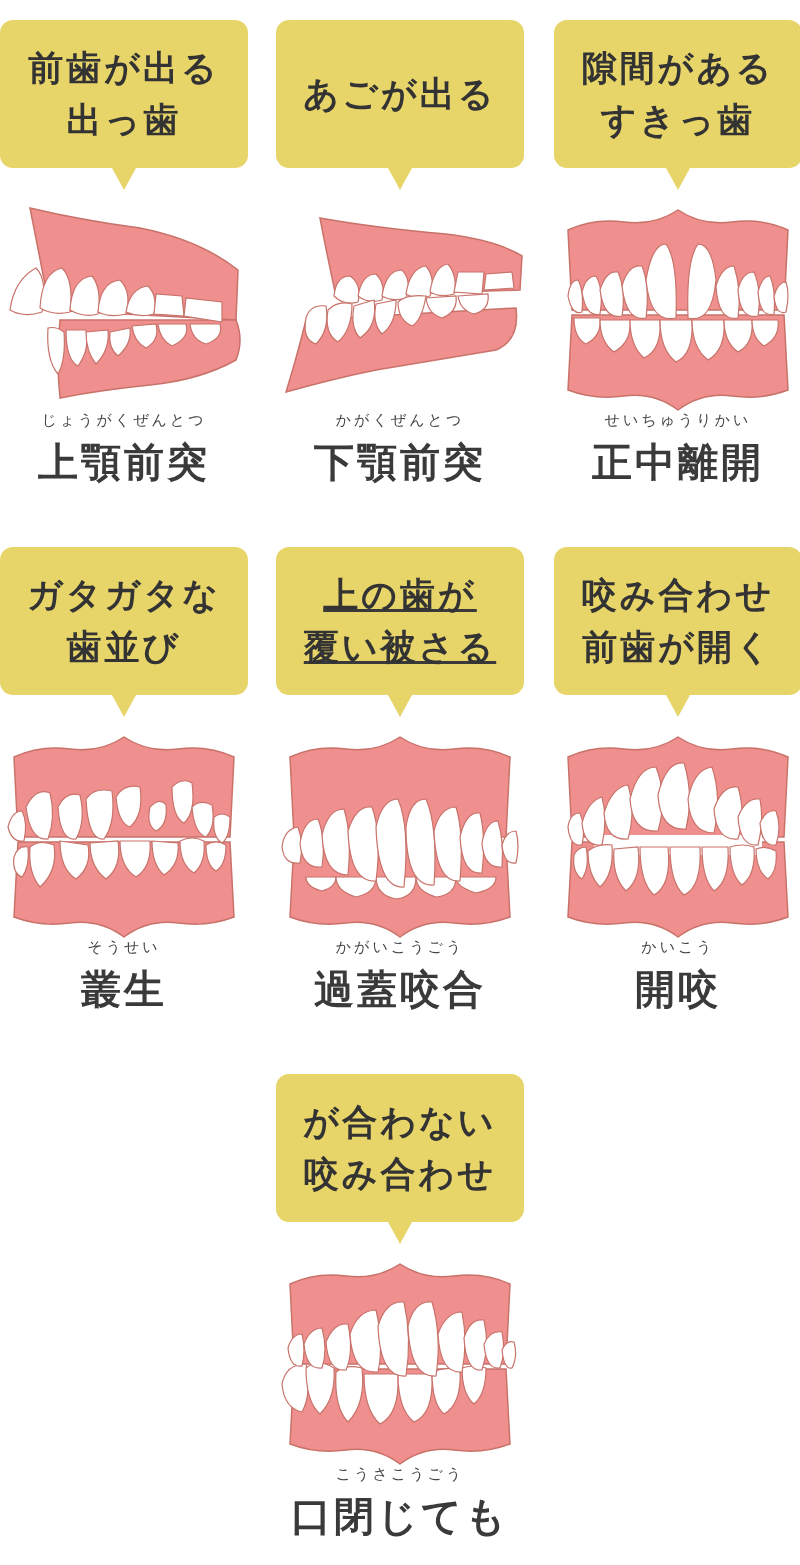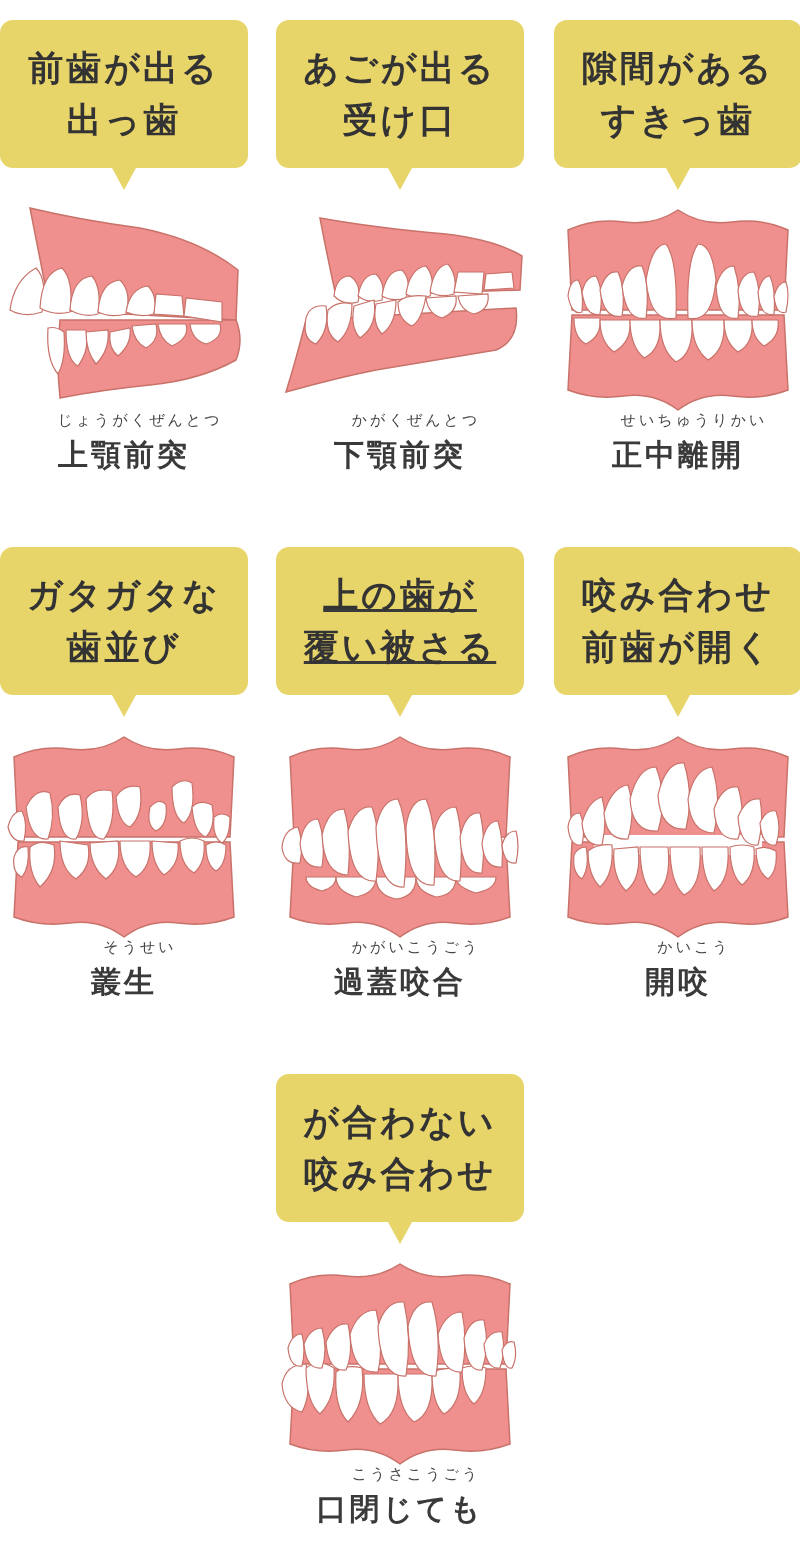--- a/index.html
+++ b/index.html
@@ -11,23 +11,23 @@
             justify-content:center; }
   .bubble::after { content:""; position:absolute; left:50%; bottom:-22px;
             transform:translateX(-50%); width:0; height:0;
             border-left:12px solid transparent; border-right:12px solid transparent;
             border-top:22px solid #E8D56A; }
   .bubble-line { font-size:35px; font-weight:bold; letter-spacing:3px; line-height:52px;
             color:#333333; white-space:nowrap; }
   .illus { position:absolute; left:0; top:180px; width:248px; height:220px; }
   .illus svg { width:100%; height:100%; display:block; }
   .furigana { position:absolute; left:0; width:100%; top:391px; text-align:center;
-            font-size:15px; letter-spacing:3px; color:#444;padding-left:16px; }
+            font-size:15px; letter-spacing:3px; color:#444; }
   .term { position:absolute; left:0; width:100%; top:415px; text-align:center;
-            font-size:30px; font-weight:bold; letter-spacing:3px; color:#3a3a3a; }
+            font-size:40px; font-weight:bold; letter-spacing:3px; color:#3a3a3a; }
 </style>
 </head>
 <body>
 
 <svg width="0" height="0" style="position:absolute">
   <defs>
 
     <g id="front-gums">
       <path d="M14,30 Q40,18 70,22 Q100,26 124,10 Q148,26 178,22 Q208,18 234,30 L230,110 L18,110 Z" fill="#F0908E" stroke="#C8726A" stroke-width="1.5"></path>
       <path d="M18,115 L230,115 L234,190 Q208,200 178,196 Q148,192 124,210 Q100,192 70,196 Q40,200 14,190 Z" fill="#F0908E" stroke="#C8726A" stroke-width="1.5"></path>
@@ -62,21 +62,20 @@
       </g>
     </svg>
   </div>
   <div class="furigana">じょうがくぜんとつ</div>
   <div class="term">上顎前突</div>
 </div>
 
 <div class="card" style="left:276px;top:20px;border-radius:15px;">
   <div class="bubble">
     <div class="bubble-line">あごが出る</div>
-    <div class="bubble-line">受け口</div>
   </div>
   <div class="illus">
     <svg viewBox="0 0 248 220">
       <path d="M44,18 Q100,28 170,34 Q220,40 246,56 L244,90 L60,96 Q52,60 44,18 Z" fill="#F0908E" stroke="#C8726A" stroke-width="1.5"></path>
       <path d="M30,120 L240,108 Q244,140 220,150 Q160,160 100,170 Q60,178 10,192 Q20,160 30,120 Z" fill="#F0908E" stroke="#C8726A" stroke-width="1.5"></path>
       <g fill="#FFFFFF" stroke="#C8726A" stroke-width="1.2">
         <path d="M58,96 Q60,76 74,76 Q86,84 82,102 Q68,106 58,96 Z"></path>
         <path d="M82,96 Q86,74 100,74 Q110,84 106,100 Q92,104 82,96 Z"></path>
         <path d="M106,96 Q110,70 126,70 Q136,80 130,98 Q116,102 106,96 Z"></path>
         <path d="M130,94 Q134,68 150,66 Q160,78 154,96 Q140,100 130,94 Z"></path>

